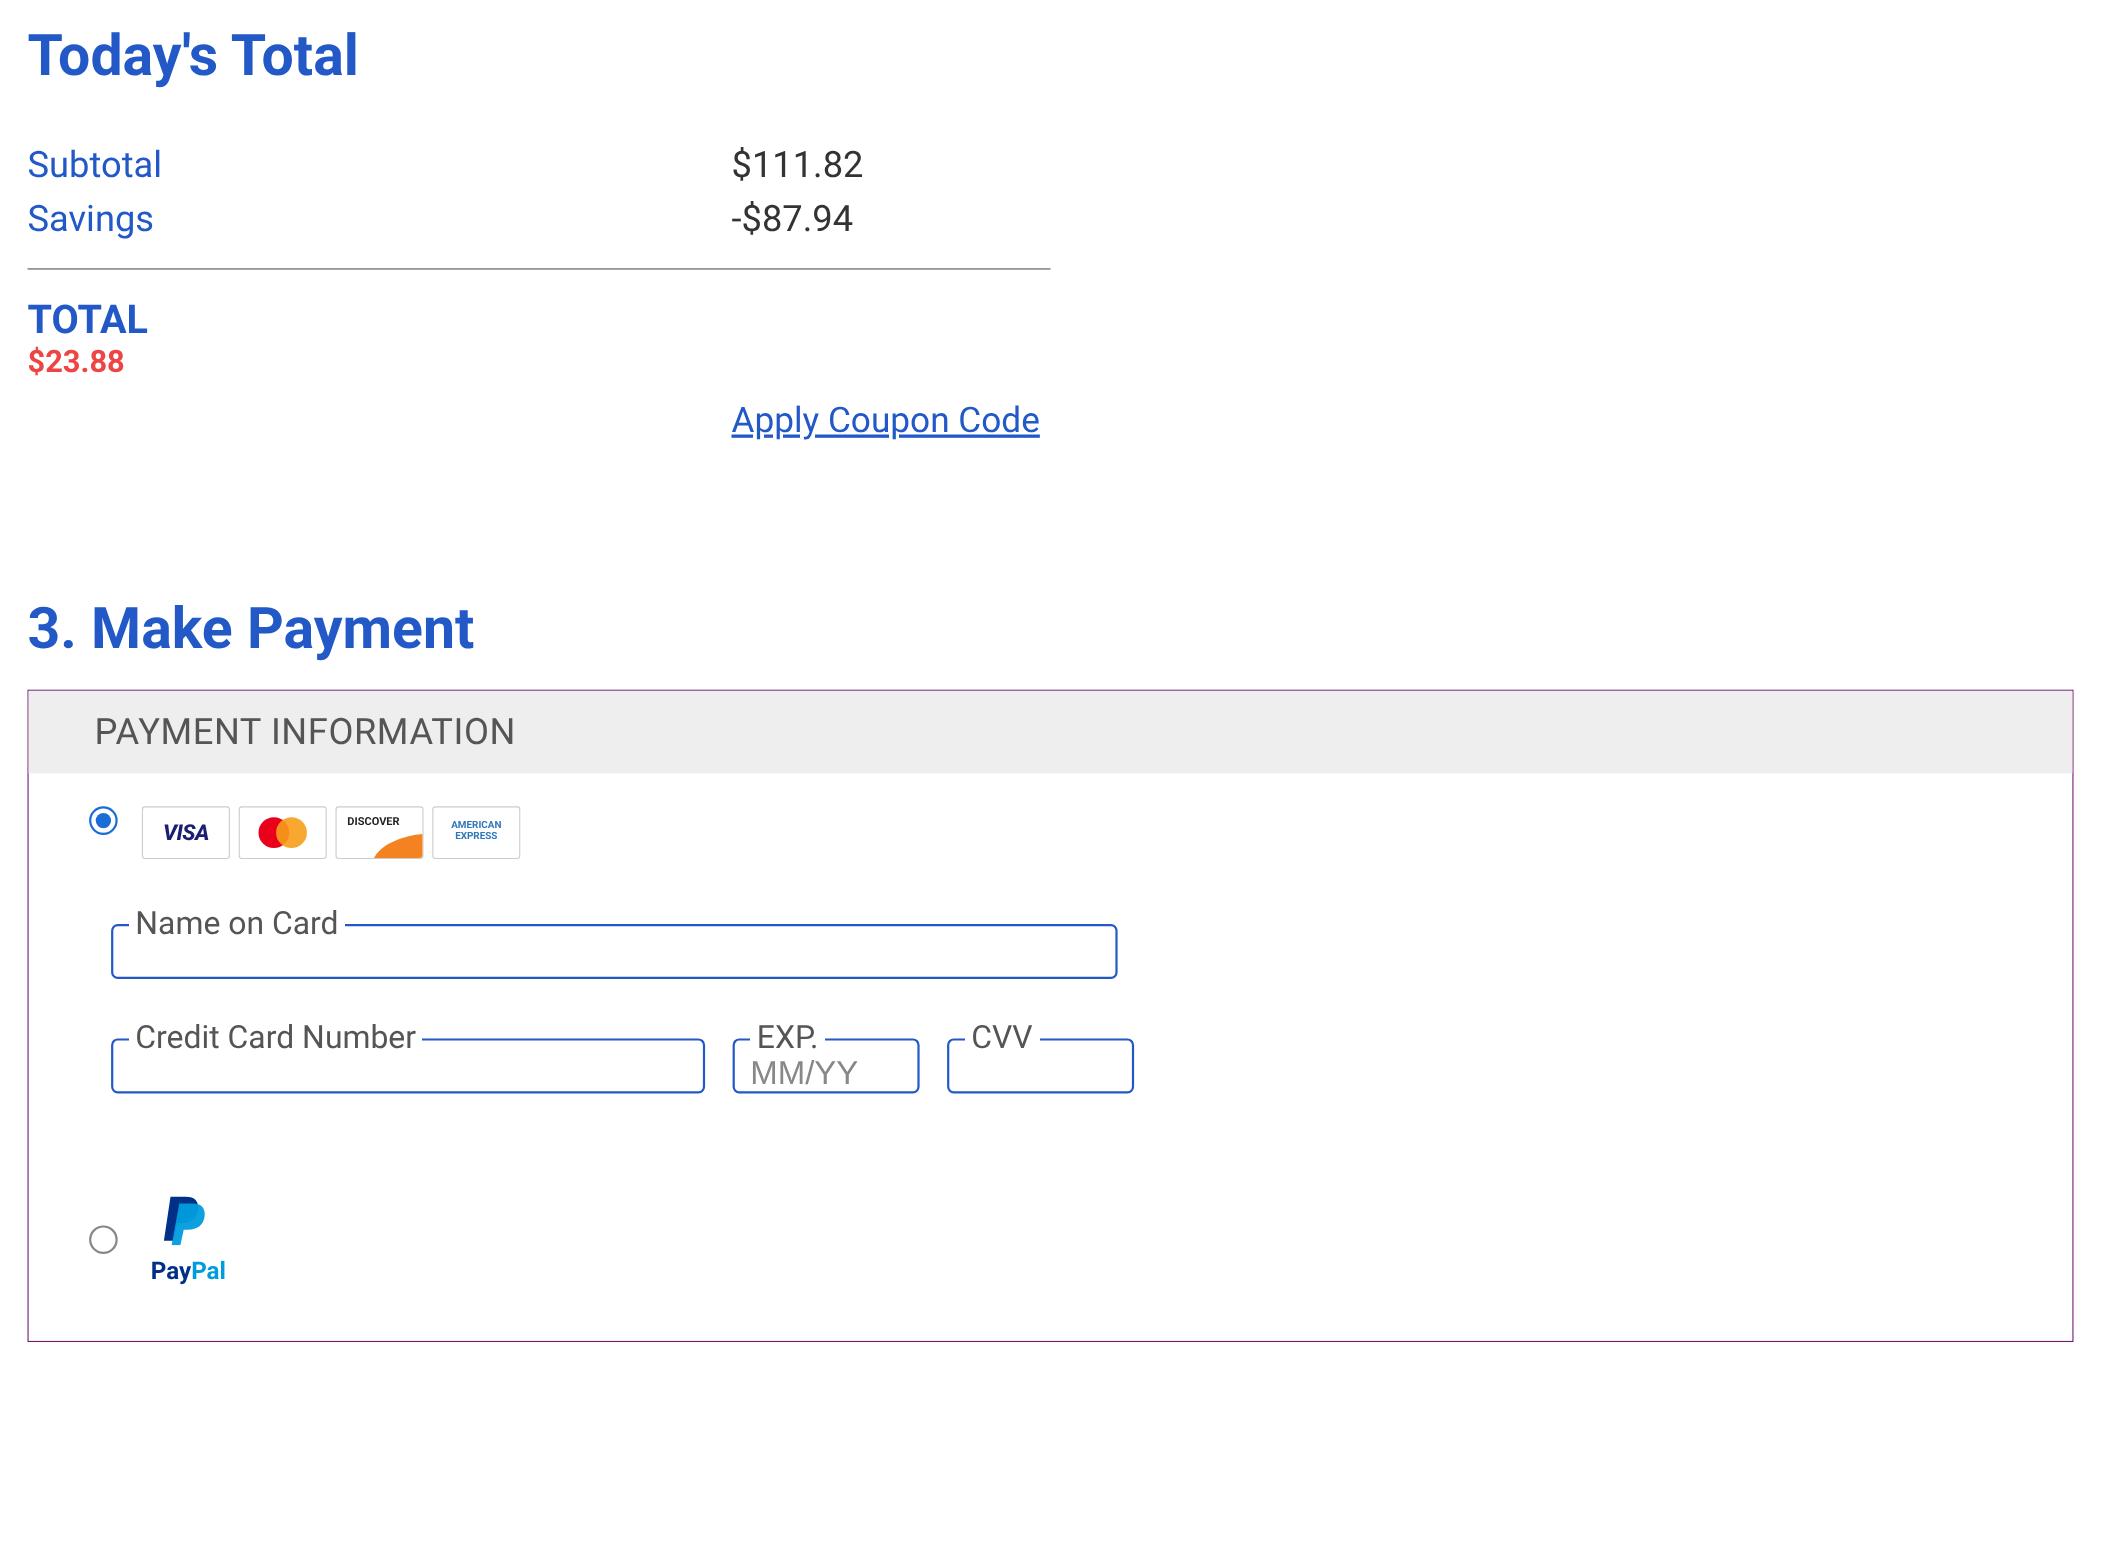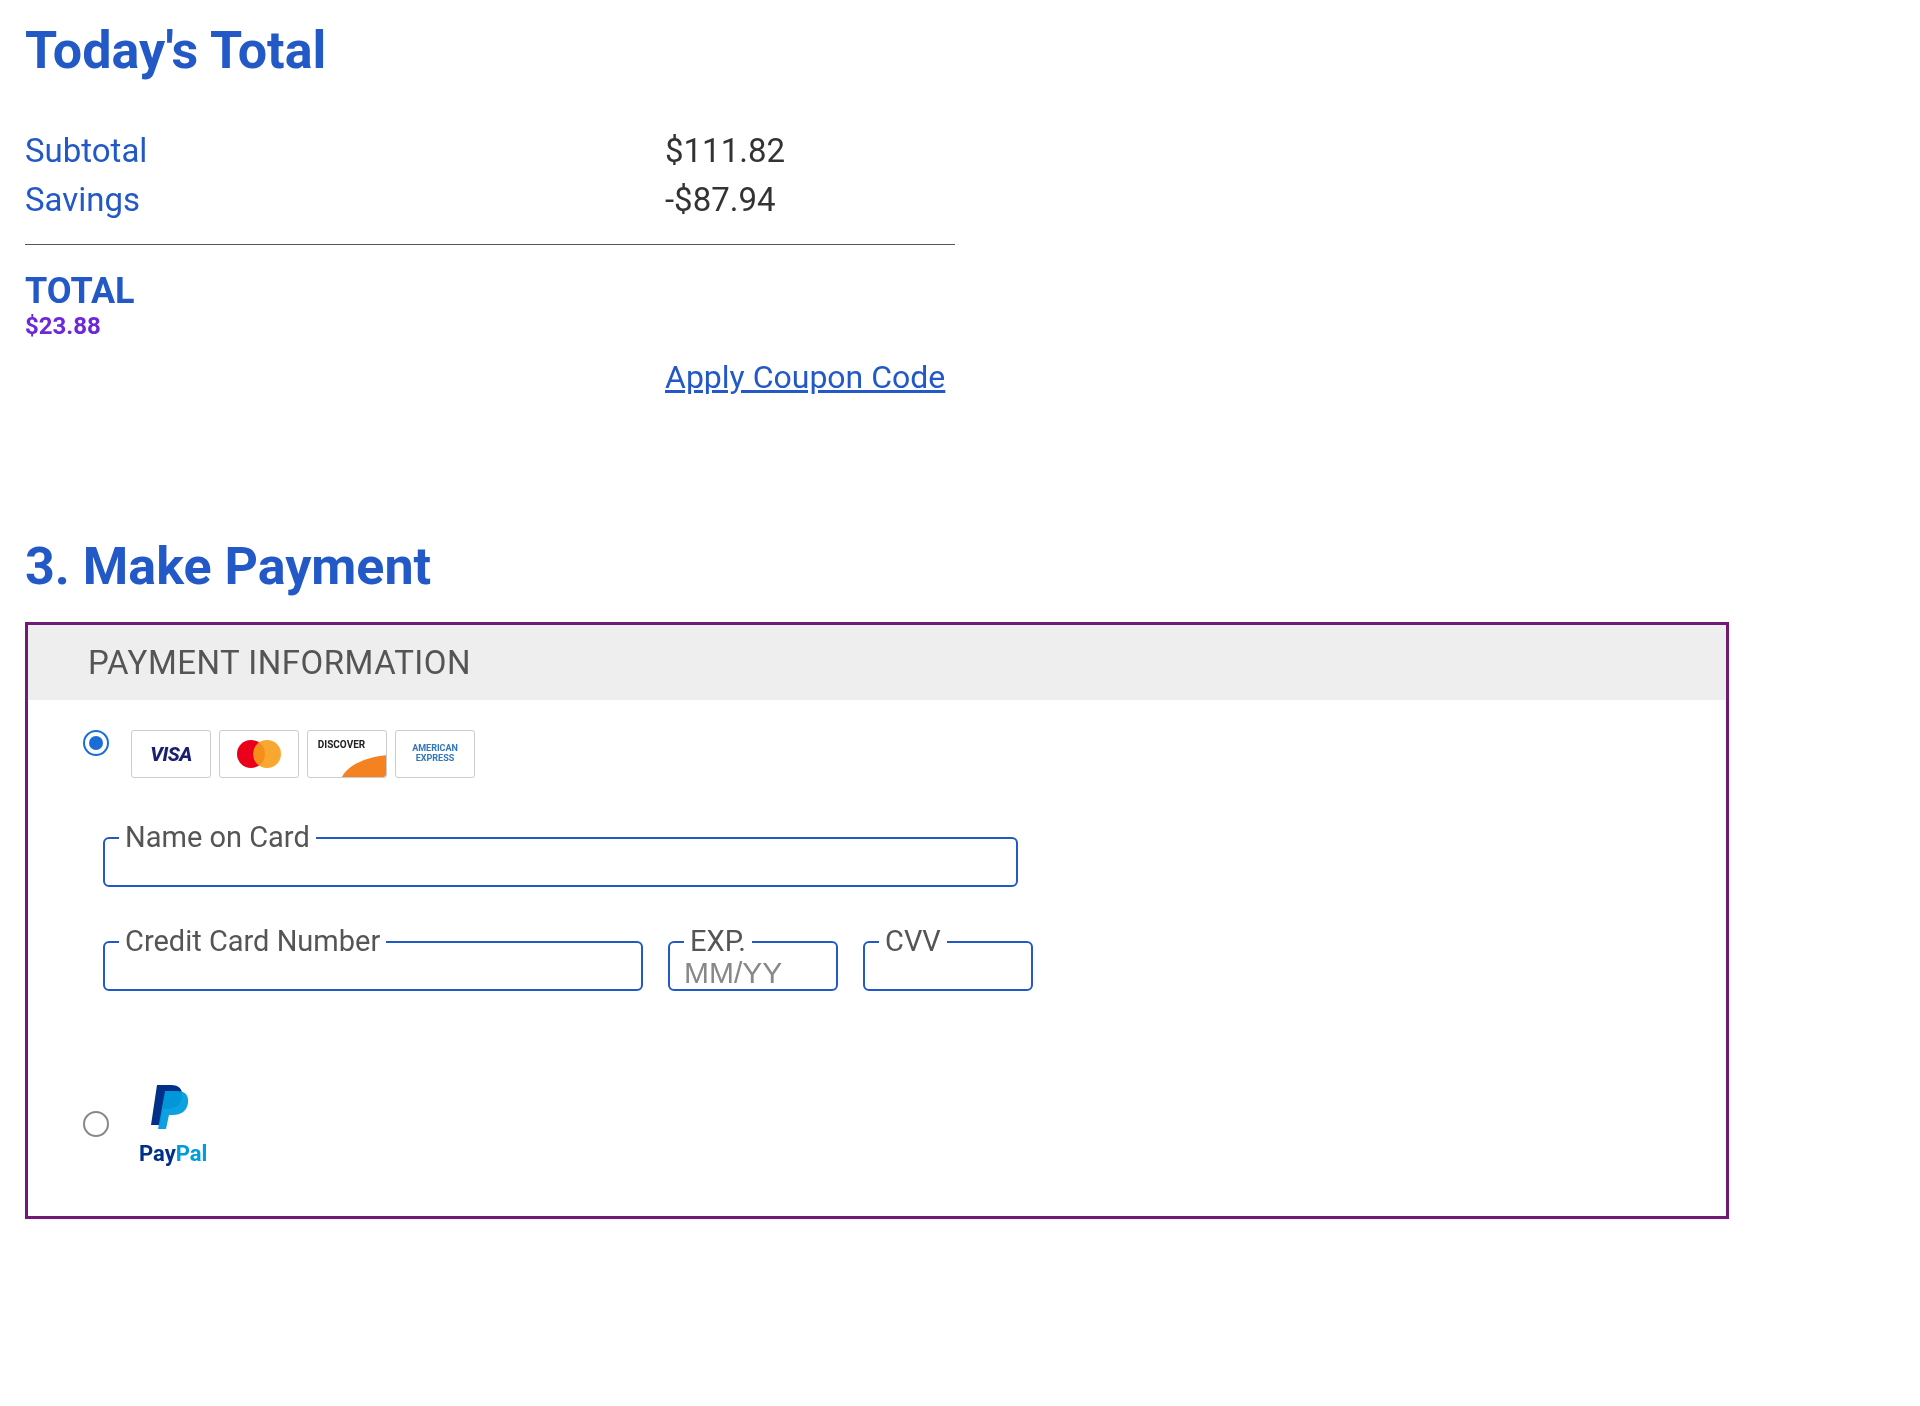--- a/index.html
+++ b/index.html
@@ -48,43 +48,43 @@
     margin-bottom: 18px;
     flex-direction: column;
   }
   .total-label {
     color: #2259c7;
     font-size: 36px;
     font-weight: 700;
     width: 640px;
   }
   .total-value {
-    color: #6d28d9;
-    font-size: 24px;
+    color: #ef4444;
+    font-size: 28px;
     font-weight: 700;
   }
   .coupon-row {
     margin-left: 640px;
   }
   .coupon-link {
     color: #2259c7;
     font-size: 32px;
     text-decoration: underline;
     cursor: pointer;
   }
   .section-heading {
     color: #2259c7;
     font-size: 52px;
     font-weight: 700;
     margin-bottom: 25px;
   }
   .payment-panel {
-    border: 3px solid #701a75;
+    border: 1px solid #701a75;
     background: #fff;
-    width: 1704px;
+    width: 1860px;
     box-shadow: 0 1px 2px rgba(0,0,0,0.04);
   }
   .panel-header {
     background: #eeeeee;
     padding: 18px 60px;
     font-size: 33px;
     color: #555;
     letter-spacing: 0.5px;
   }
   .panel-body {

